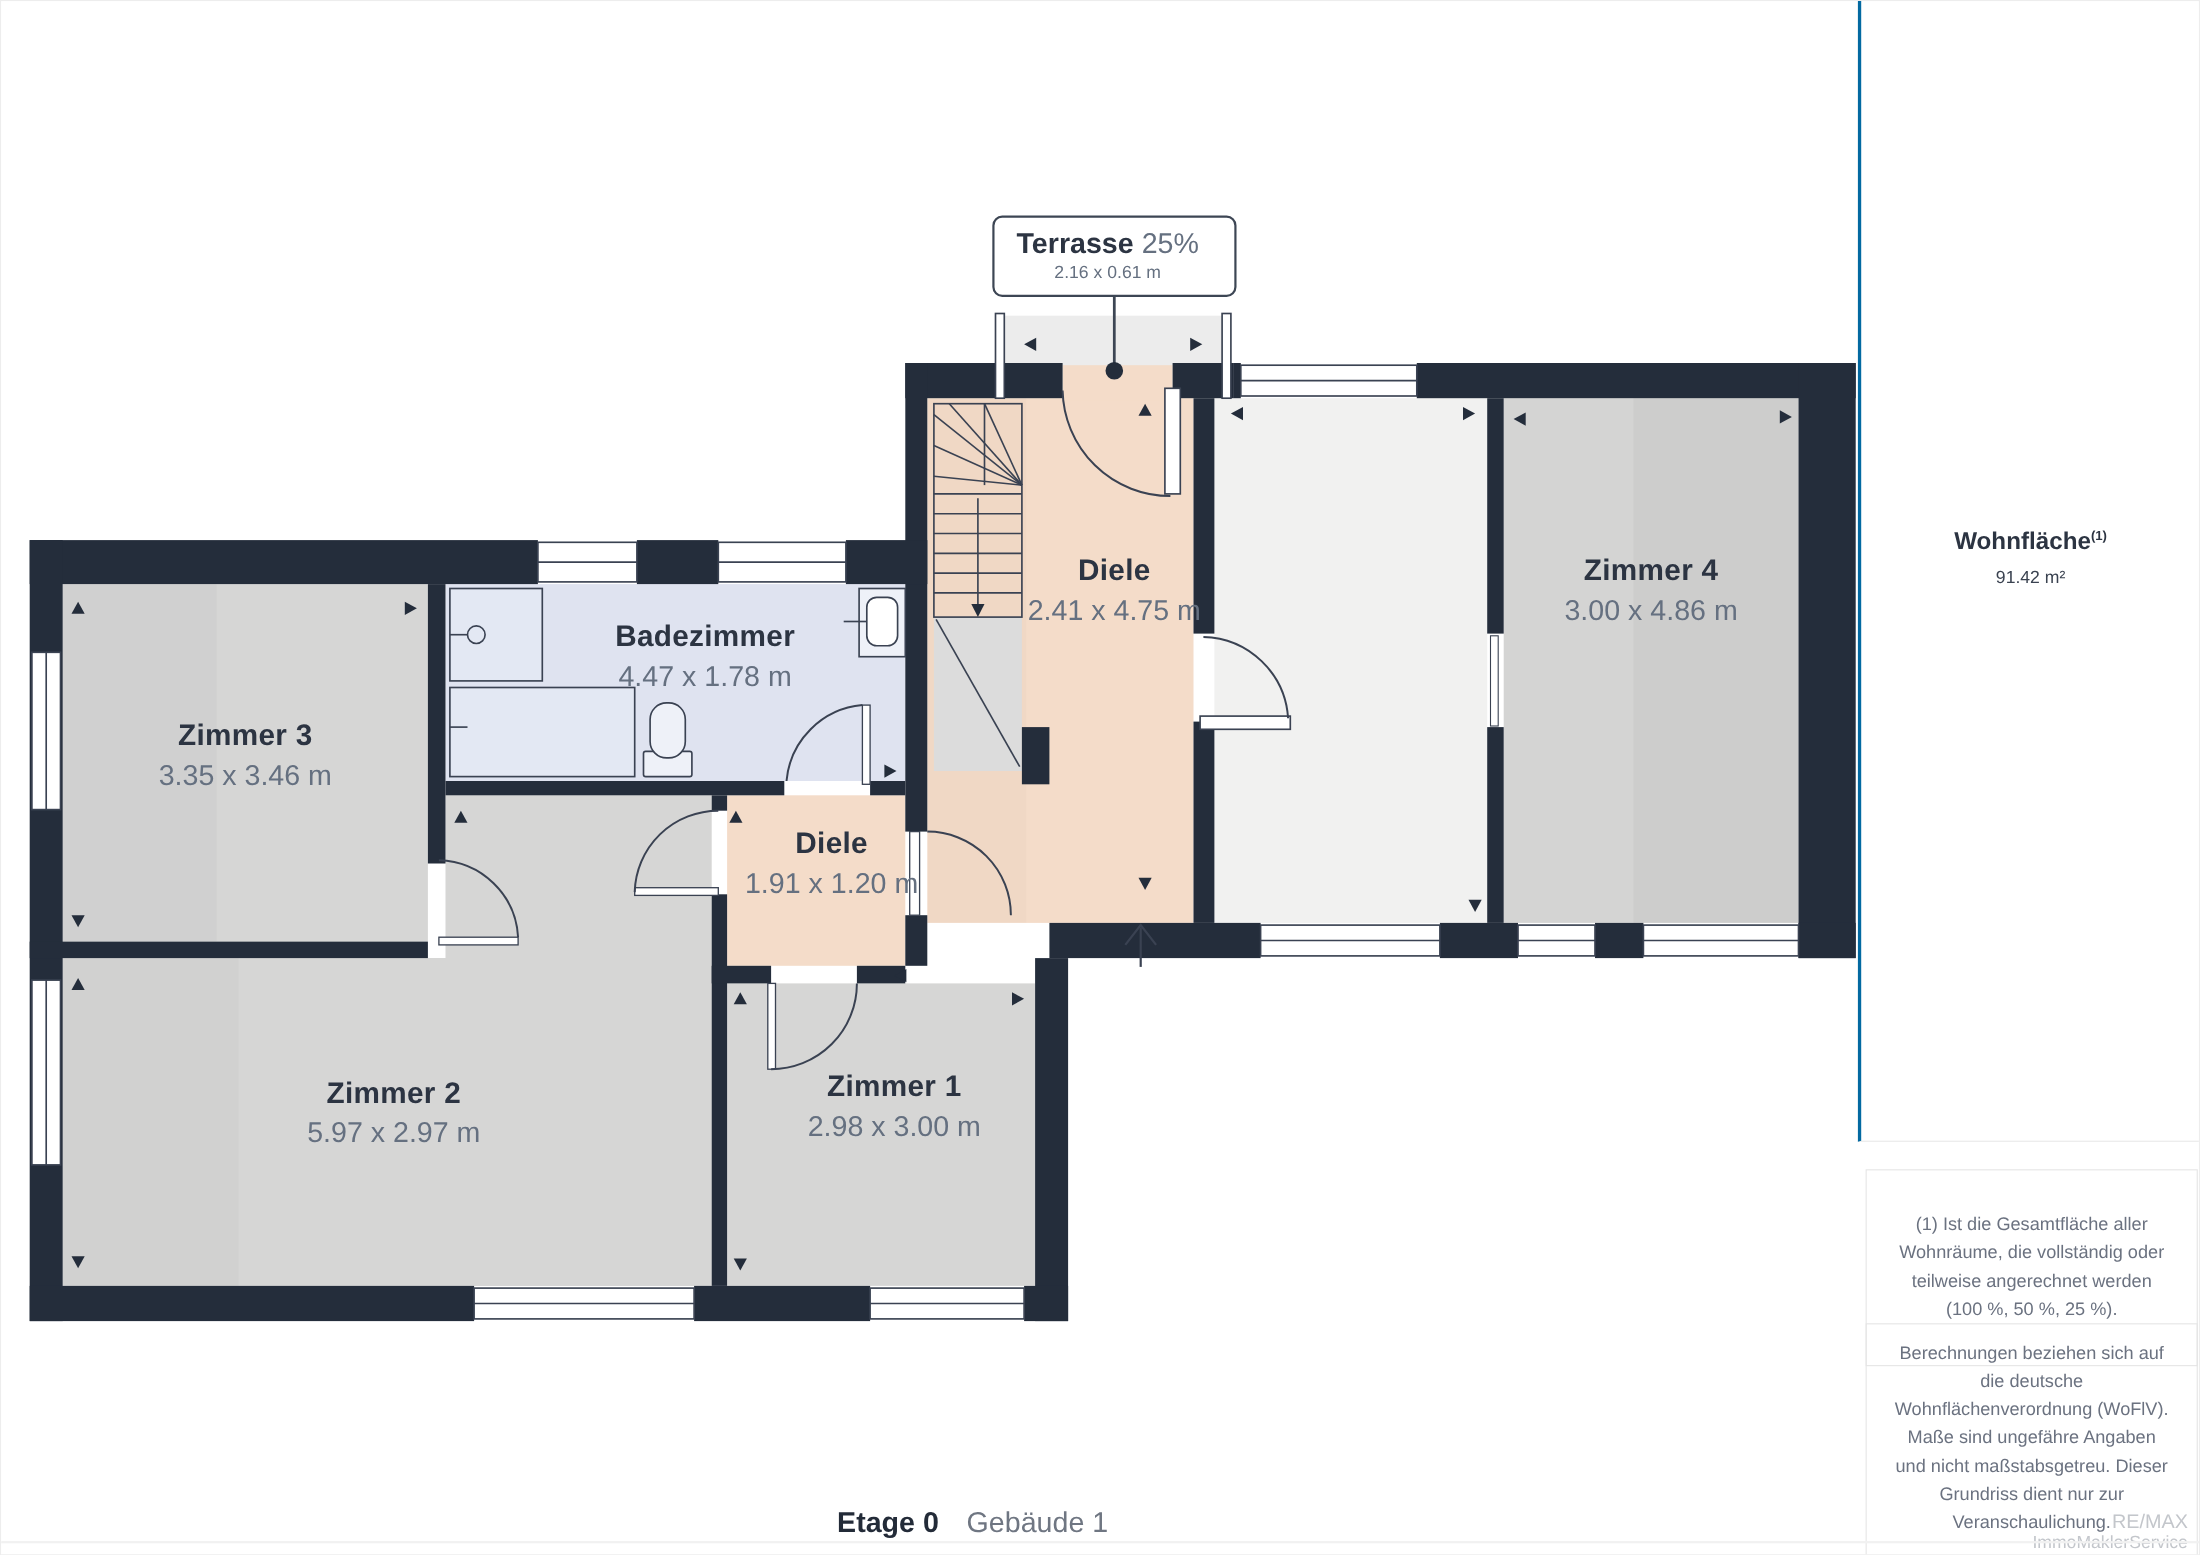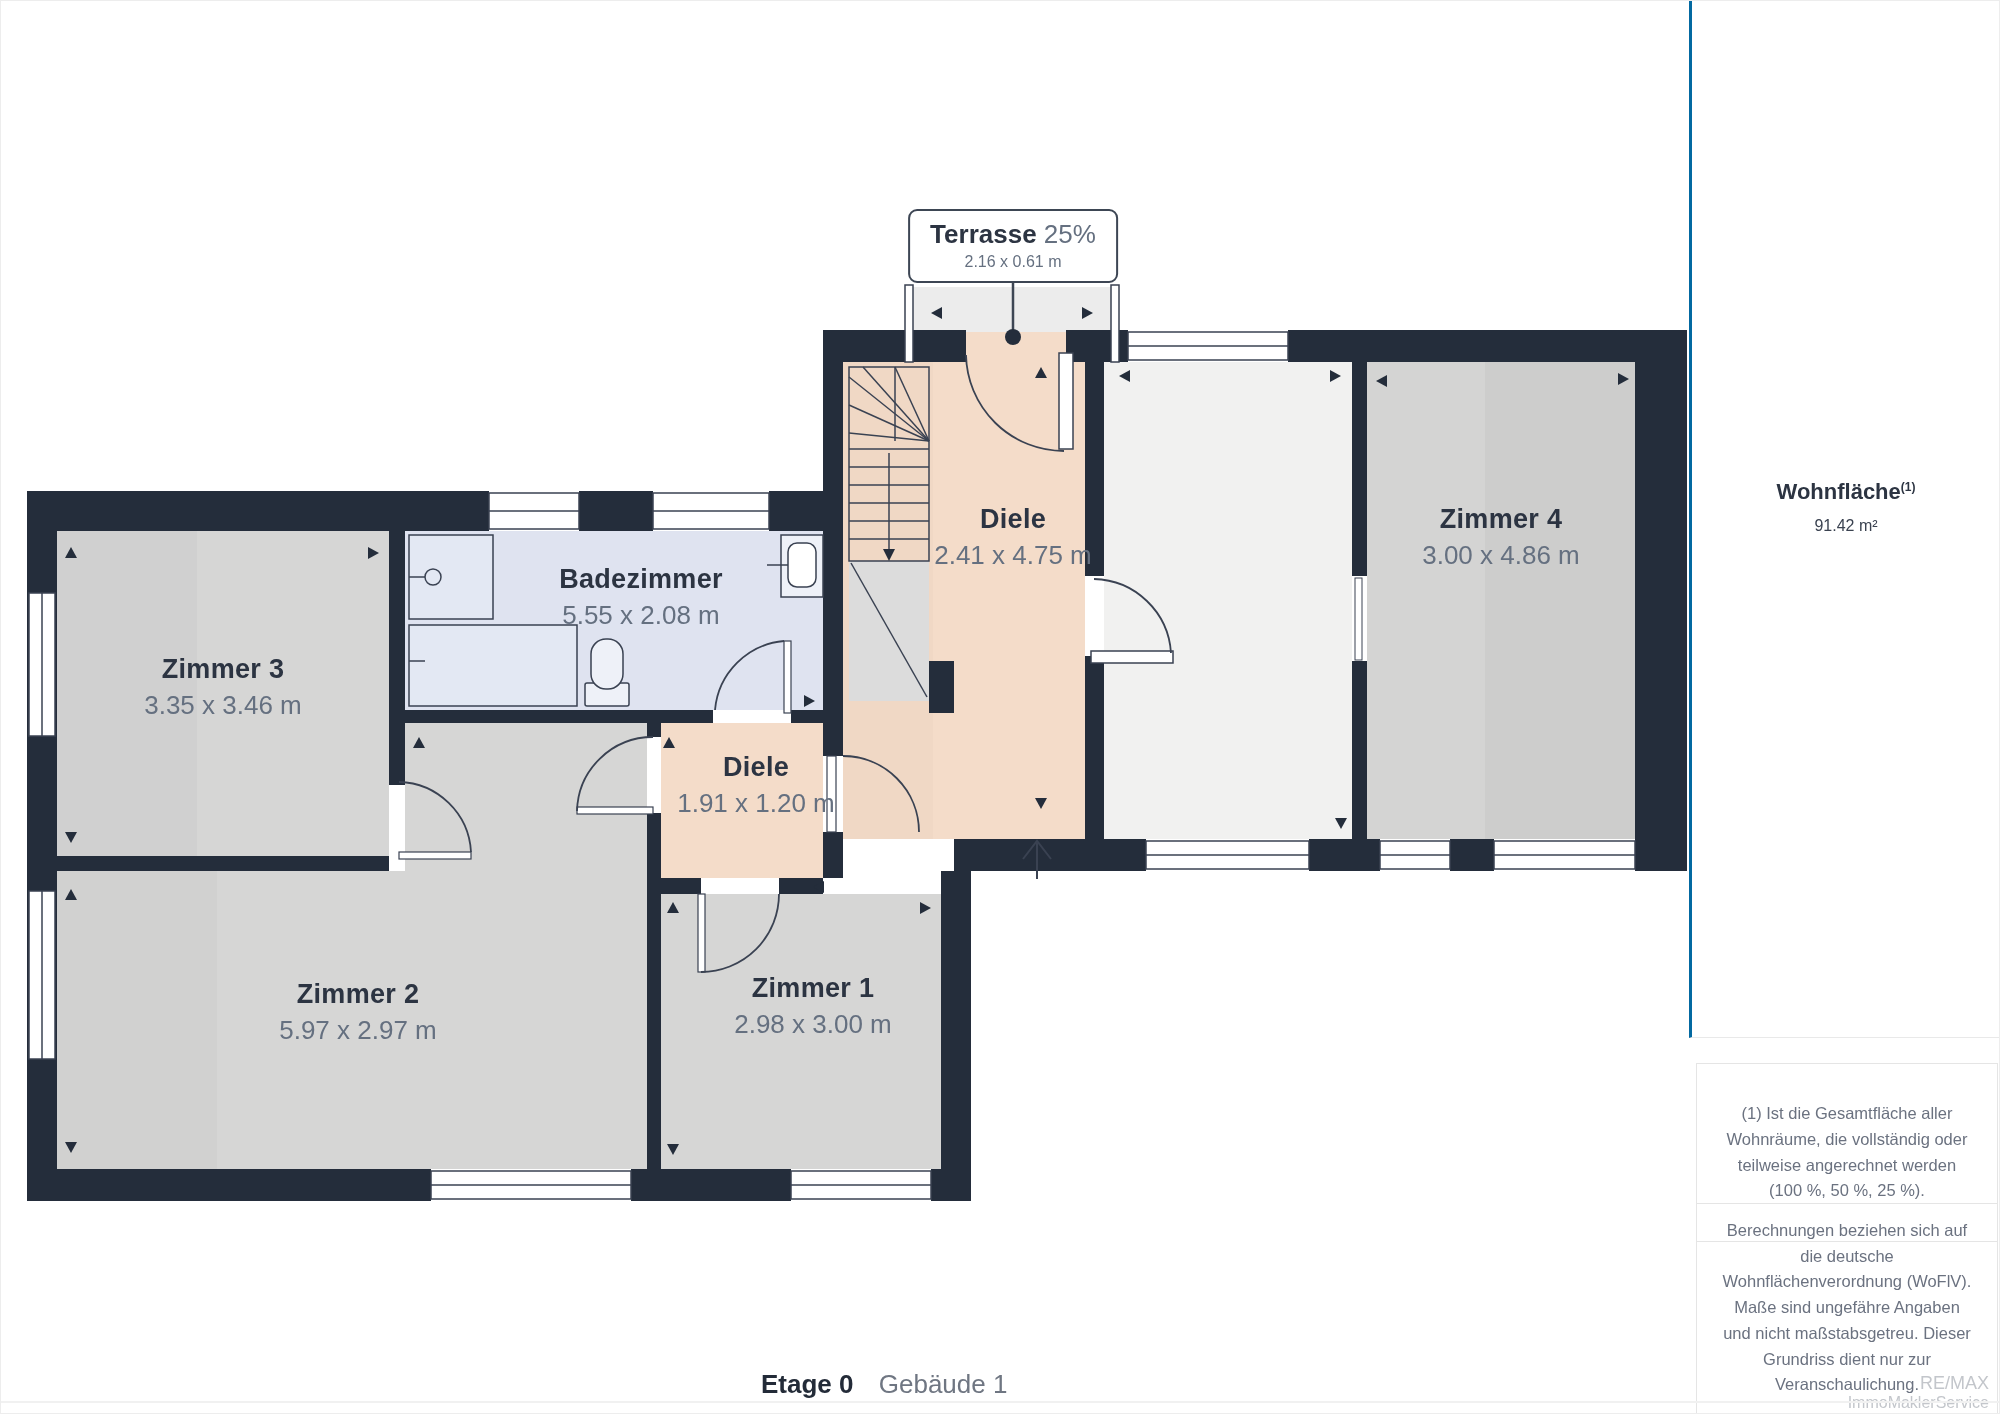--- a/index.html
+++ b/index.html
@@ -6,23 +6,23 @@
   .page{
     position:relative; width:2000px; height:1414px; background:#ffffff;
     font-family:"Liberation Sans","DejaVu Sans",sans-serif; overflow:hidden;
     border:1px solid #ededed; box-sizing:border-box;
   }
   svg{position:absolute;left:0;top:0;}
   .lbl{position:absolute; transform:translate(-50%,-50%); text-align:center; white-space:nowrap;}
   .rn{font-size:27px; font-weight:bold; color:#2c3442; letter-spacing:.3px;}
   .rd{font-size:26px; color:#657080; margin-top:5px;text-align:center;}
   .terr-box{
-    position:absolute; left:1012px; top:245px; transform:translate(-50%,-50%);
+    position:absolute; left:1012px; top:232px; transform:translate(-50%,-50%);
     background:#fff; border:2.5px solid #3d4654; border-radius:9px;
-    padding:8px 20px 10px 20px; text-align:center; white-space:nowrap;
+    padding:8px 32px 10px 20px; text-align:center; white-space:nowrap;
   }
   .terr-box .l1{font-size:26px;}
   .terr-box .l1 .nm{font-weight:bold; color:#2c3442;}
   .terr-box .l1 .pc{color:#657080;}
   .terr-box .l2{font-size:16px; color:#657080; margin-top:3px;}
   .sidebar-main{
     position:absolute; left:1688px; top:0; width:311px; height:1037px;
     border-left:3px solid #0369a1; border-bottom:1px solid #e9e9e9; box-sizing:border-box;
   }
   .area-block{position:absolute; left:0; top:478px; width:100%; text-align:center;}
@@ -270,21 +270,21 @@
       <circle cx="1012" cy="336" r="8" fill="#242d3b"></circle>
     </g>
   </svg>
 
   <div class="lbl" style="left:222px; top:686px;">
     <div class="rn">Zimmer 3</div>
     <div class="rd">3.35 x 3.46 m</div>
   </div>
   <div class="lbl" style="left:640px; top:596px;">
     <div class="rn">Badezimmer</div>
-    <div class="rd">5.55 x 2.08 m</div>
+    <div class="rd">4.47 x 1.78 m</div>
   </div>
   <div class="lbl" style="left:357px; top:1011px;">
     <div class="rn">Zimmer 2</div>
     <div class="rd">5.97 x 2.97 m</div>
   </div>
   <div class="lbl" style="left:812px; top:1005px;">
     <div class="rn">Zimmer 1</div>
     <div class="rd">2.98 x 3.00 m</div>
   </div>
   <div class="lbl" style="left:755px; top:784px;">

